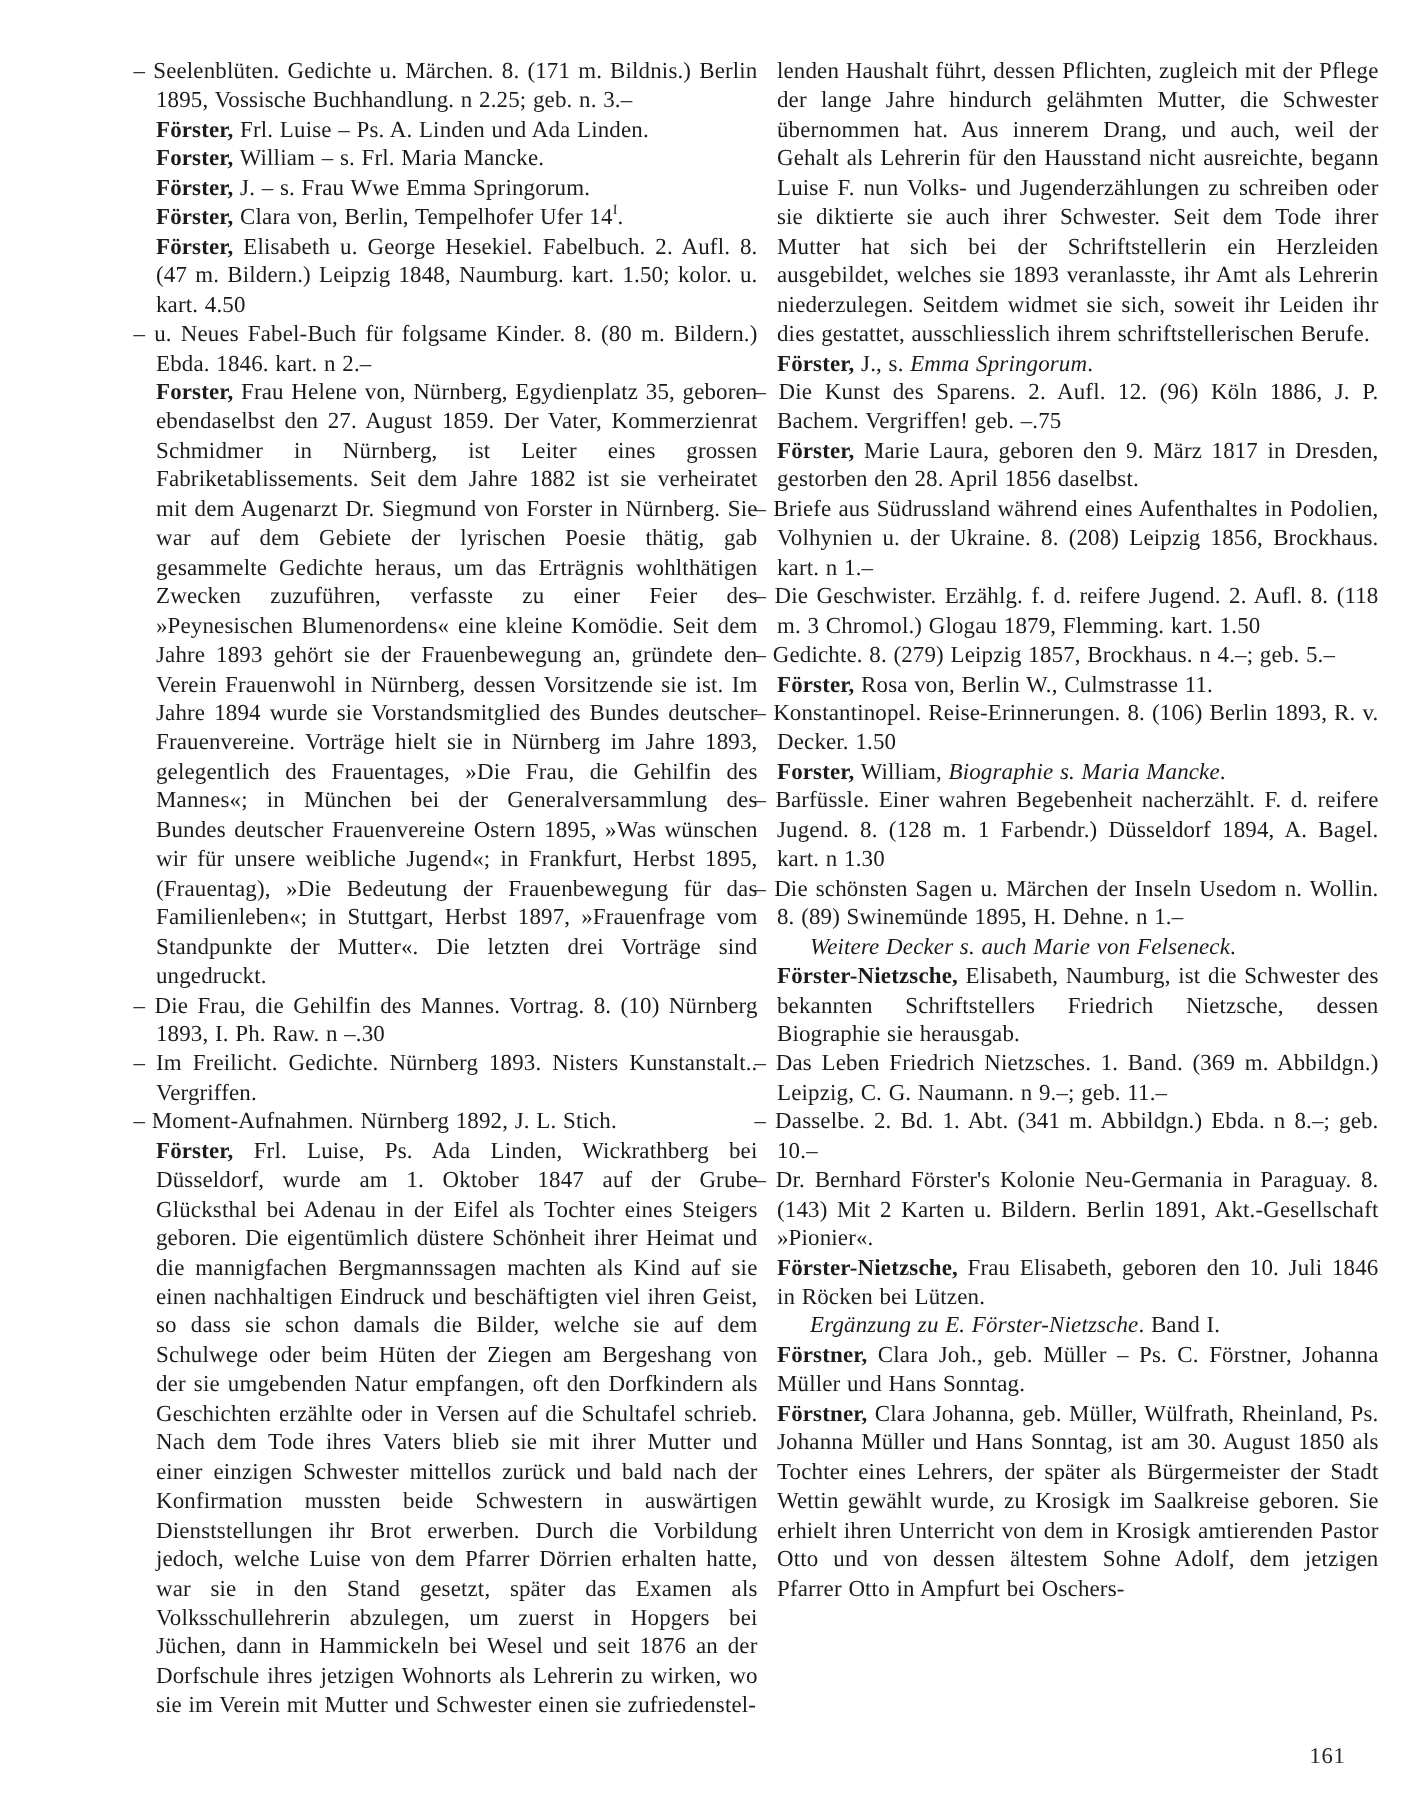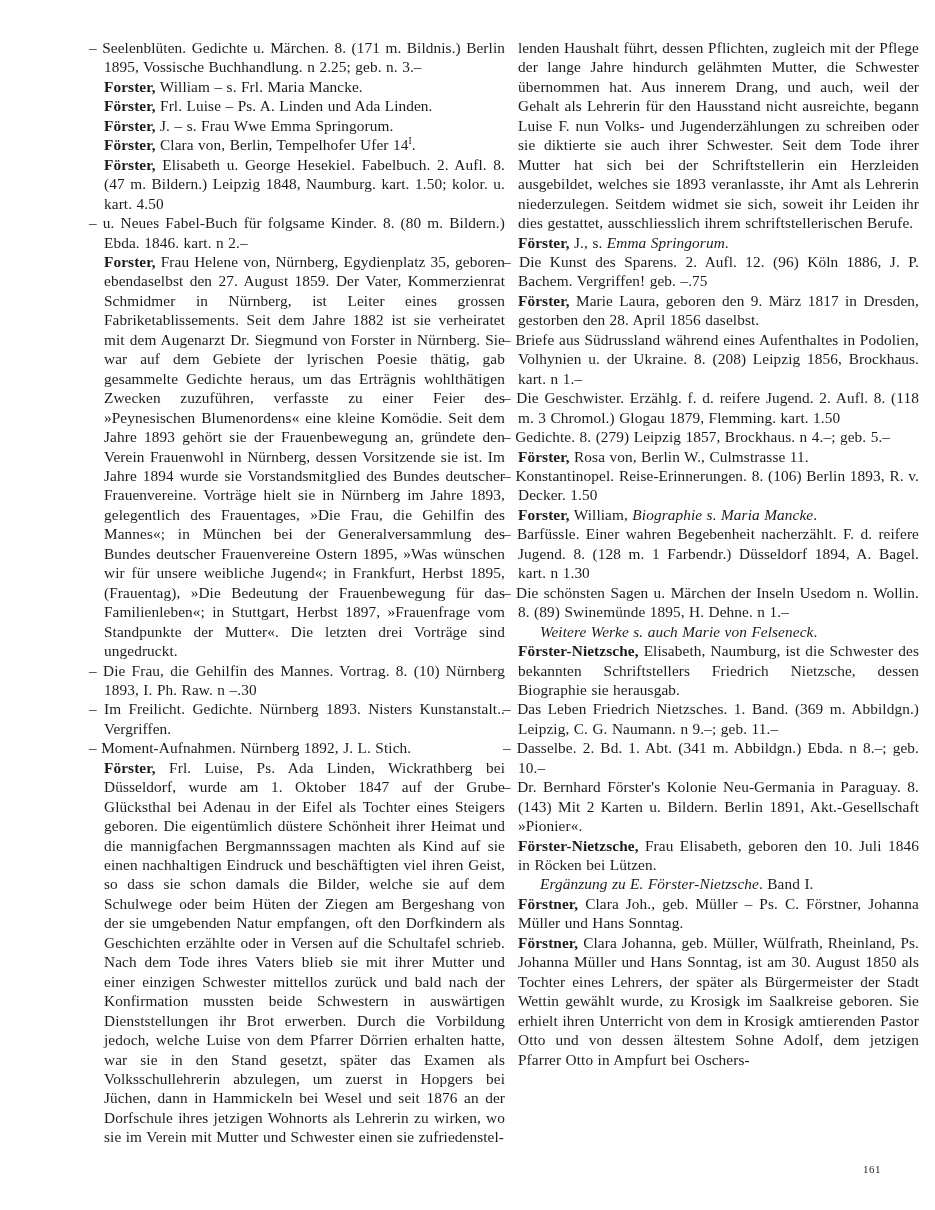--- a/index.html
+++ b/index.html
@@ -50,35 +50,35 @@
   .b { font-weight: bold; }
   .i { font-style: italic; }
   .sup {
     vertical-align: super;
     font-size: 9.5px;
     line-height: 0;
   }
   .pageno {
     position: absolute;
     top: 1163px;
-    right: 54px;
-    font-size: 11px;
+    right: 38px;
+    font-size: 15px;
     letter-spacing: 0.5px;
     color: #24231f;
   }
 </style>
 </head>
 <body>
 
 <div class="page">
   <div class="columns">
     <div class="col" id="col-left">
         <p class="work"><span>– Seelenblüten. Gedichte u. Märchen. 8. (171 m. Bildnis.) Berlin 1895, Vossische Buchhandlung. n 2.25; geb. n. 3.–</span></p>
+        <p class="entry"><span class="b">Förster,</span><span> Frl. Luise – Ps. A. Linden und Ada Linden.</span></p>
         <p class="entry"><span class="b">Forster,</span><span> William – s. Frl. Maria Mancke.</span></p>
-        <p class="entry"><span class="b">Förster,</span><span> Frl. Luise – Ps. A. Linden und Ada Linden.</span></p>
         <p class="entry"><span class="b">Förster,</span><span> J. – s. Frau Wwe Emma Springorum.</span></p>
         <p class="entry"><span class="b">Förster,</span><span> Clara von, Berlin, Tempelhofer Ufer 14</span><span class="sup">I</span><span>.</span></p>
         <p class="entry"><span class="b">Förster,</span><span> Elisabeth u. George Hesekiel. Fabelbuch. 2. Aufl. 8. (47 m. Bildern.) Leipzig 1848, Naumburg. kart. 1.50; kolor. u. kart. 4.50</span></p>
         <p class="work"><span>– u. Neues Fabel-Buch für folgsame Kinder. 8. (80 m. Bildern.) Ebda. 1846. kart. n 2.–</span></p>
         <p class="entry"><span class="b">Forster,</span><span> Frau Helene von, Nürnberg, Egydienplatz 35, geboren ebendaselbst den 27. August 1859. Der Vater, Kommerzienrat Schmidmer in Nürnberg, ist Leiter eines grossen Fabriketablissements. Seit dem Jahre 1882 ist sie verheiratet mit dem Augenarzt Dr. Siegmund von Forster in Nürnberg. Sie war auf dem Gebiete der lyrischen Poesie thätig, gab gesammelte Gedichte heraus, um das Erträgnis wohlthätigen Zwecken zuzuführen, verfasste zu einer Feier des »Peynesischen Blumenordens« eine kleine Komödie. Seit dem Jahre 1893 gehört sie der Frauenbewegung an, gründete den Verein Frauenwohl in Nürnberg, dessen Vorsitzende sie ist. Im Jahre 1894 wurde sie Vorstandsmitglied des Bundes deutscher Frauenvereine. Vorträge hielt sie in Nürnberg im Jahre 1893, gelegentlich des Frauentages, »Die Frau, die Gehilfin des Mannes«; in München bei der Generalversammlung des Bundes deutscher Frauenvereine Ostern 1895, »Was wünschen wir für unsere weibliche Jugend«; in Frankfurt, Herbst 1895, (Frauentag), »Die Bedeutung der Frauenbewegung für das Familienleben«; in Stuttgart, Herbst 1897, »Frauenfrage vom Standpunkte der Mutter«. Die letzten drei Vorträge sind ungedruckt.</span></p>
         <p class="work"><span>– Die Frau, die Gehilfin des Mannes. Vortrag. 8. (10) Nürnberg 1893, I. Ph. Raw. n –.30</span></p>
         <p class="work"><span>– Im Freilicht. Gedichte. Nürnberg 1893. Nisters Kunstanstalt.. Vergriffen.</span></p>
         <p class="work"><span>– Moment-Aufnahmen. Nürnberg 1892, J. L. Stich.</span></p>
         <p class="entry"><span class="b">Förster,</span><span> Frl. Luise, Ps. Ada Linden, Wickrathberg bei Düsseldorf, wurde am 1. Oktober 1847 auf der Grube Glücksthal bei Adenau in der Eifel als Tochter eines Steigers geboren. Die eigentümlich düstere Schönheit ihrer Heimat und die mannigfachen Bergmannssagen machten als Kind auf sie einen nachhaltigen Eindruck und beschäftigten viel ihren Geist, so dass sie schon damals die Bilder, welche sie auf dem Schulwege oder beim Hüten der Ziegen am Bergeshang von der sie umgebenden Natur empfangen, oft den Dorfkindern als Geschichten erzählte oder in Versen auf die Schultafel schrieb. Nach dem Tode ihres Vaters blieb sie mit ihrer Mutter und einer einzigen Schwester mittellos zurück und bald nach der Konfirmation mussten beide Schwestern in auswärtigen Dienststellungen ihr Brot erwerben. Durch die Vorbildung jedoch, welche Luise von dem Pfarrer Dörrien erhalten hatte, war sie in den Stand gesetzt, später das Examen als Volksschullehrerin abzulegen, um zuerst in Hopgers bei Jüchen, dann in Hammickeln bei Wesel und seit 1876 an der Dorfschule ihres jetzigen Wohnorts als Lehrerin zu wirken, wo sie im Verein mit Mutter und Schwester einen sie zufriedenstel-</span></p>
       </div>
@@ -88,21 +88,21 @@
         <p class="work"><span>– Die Kunst des Sparens. 2. Aufl. 12. (96) Köln 1886, J. P. Bachem. Vergriffen! geb. –.75</span></p>
         <p class="entry"><span class="b">Förster,</span><span> Marie Laura, geboren den 9. März 1817 in Dresden, gestorben den 28. April 1856 daselbst.</span></p>
         <p class="work"><span>– Briefe aus Südrussland während eines Aufenthaltes in Podolien, Volhynien u. der Ukraine. 8. (208) Leipzig 1856, Brockhaus. kart. n 1.–</span></p>
         <p class="work"><span>– Die Geschwister. Erzählg. f. d. reifere Jugend. 2. Aufl. 8. (118 m. 3 Chromol.) Glogau 1879, Flemming. kart. 1.50</span></p>
         <p class="work"><span>– Gedichte. 8. (279) Leipzig 1857, Brockhaus. n 4.–; geb. 5.–</span></p>
         <p class="entry"><span class="b">Förster,</span><span> Rosa von, Berlin W., Culmstrasse 11.</span></p>
         <p class="work"><span>–  Konstantinopel.  Reise-Erinnerungen.  8.  (106)  Berlin 1893, R. v. Decker. 1.50</span></p>
         <p class="entry"><span class="b">Forster,</span><span> William, </span><span class="i">Biographie s. Maria Mancke</span><span>.</span></p>
         <p class="work"><span>– Barfüssle. Einer wahren Begebenheit nacherzählt. F. d. reifere Jugend. 8. (128 m. 1 Farbendr.) Düsseldorf 1894, A. Bagel. kart. n 1.30</span></p>
         <p class="work"><span>– Die schönsten Sagen u. Märchen der Inseln Usedom n. Wollin. 8. (89) Swinemünde 1895, H. Dehne. n 1.–</span></p>
-        <p class="note"><span class="i">Weitere Werke s. auch Marie von Felseneck</span><span>.</span></p>
+        <p class="note"><span class="i">Weitere Decker s. auch Marie von Felseneck</span><span>.</span></p>
         <p class="entry"><span class="b">Förster-Nietzsche,</span><span> Elisabeth, Naumburg, ist die Schwester des bekannten Schriftstellers Friedrich Nietzsche, dessen Biographie sie herausgab.</span></p>
         <p class="work"><span>– Das Leben Friedrich Nietzsches. 1. Band. (369 m. Abbildgn.) Leipzig, C. G. Naumann. n 9.–; geb. 11.–</span></p>
         <p class="work"><span>– Dasselbe. 2. Bd. 1. Abt. (341 m. Abbildgn.) Ebda. n 8.–; geb. 10.–</span></p>
         <p class="work"><span>– Dr. Bernhard Förster's Kolonie Neu-Germania in Paraguay. 8. (143) Mit 2 Karten u. Bildern. Berlin 1891, Akt.-Gesellschaft »Pionier«.</span></p>
         <p class="entry"><span class="b">Förster-Nietzsche,</span><span> Frau Elisabeth, geboren den 10. Juli 1846 in Röcken bei Lützen.</span></p>
         <p class="note"><span class="i">Ergänzung zu E. Förster-Nietzsche</span><span>. Band I.</span></p>
         <p class="entry"><span class="b">Förstner,</span><span> Clara Joh., geb. Müller – Ps. C. Förstner, Johanna Müller und Hans Sonntag.</span></p>
         <p class="entry"><span class="b">Förstner,</span><span> Clara Johanna, geb. Müller, Wülfrath, Rheinland, Ps. Johanna Müller und Hans Sonntag, ist am 30. August 1850 als Tochter eines Lehrers, der später als Bürgermeister der Stadt Wettin gewählt wurde, zu Krosigk im Saalkreise geboren. Sie erhielt ihren Unterricht von dem in Krosigk amtierenden Pastor Otto und von dessen ältestem Sohne Adolf, dem jetzigen Pfarrer Otto in Ampfurt bei Oschers-</span></p>
       </div>
   </div>

